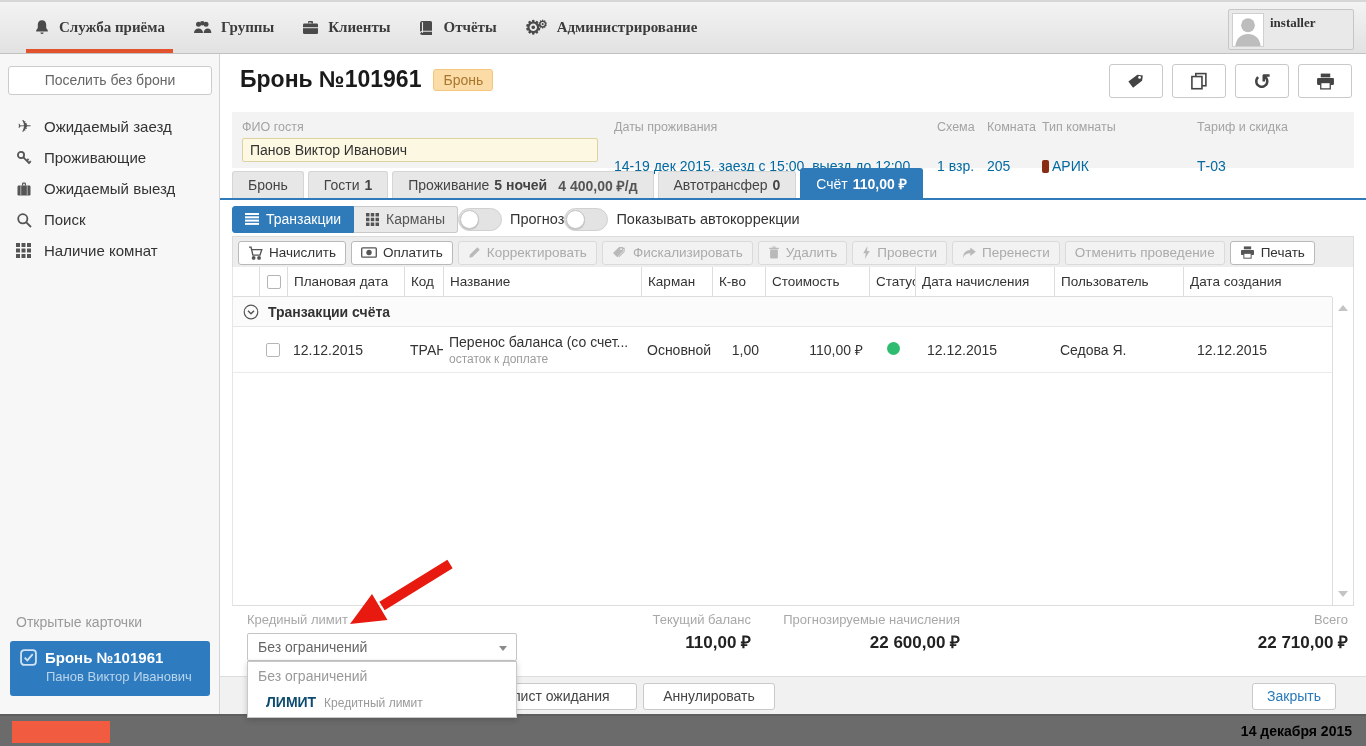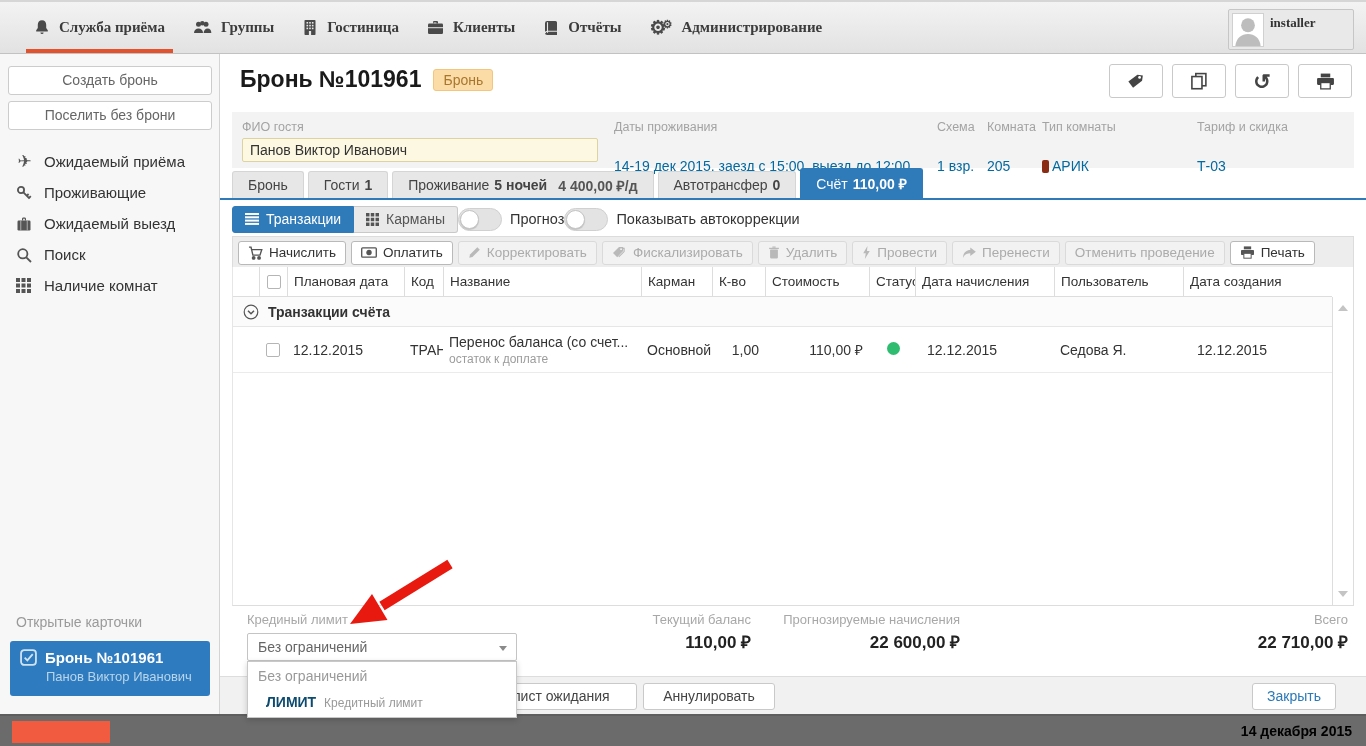--- a/index.html
+++ b/index.html
@@ -162,40 +162,20 @@
             <circle cx="13" cy="4.2" r="2.5"></circle>
             <circle cx="9.3" cy="3.2" r="2.3"></circle>
             <path d="M1 13c0-2.8 2-4.4 4.5-4.4S10 10.2 10 13z"></path>
             <path d="M10.6 13c.2-2.5 1.8-4.4 4-4.4 2.4 0 3.7 1.7 3.7 4.4z"></path>
           </svg>
         </span>
       <span>Группы</span>
     </div>
     <div class="nav-item">
       <span class="ic">
-          <svg width="16" height="17" viewBox="0 0 16 17" fill="currentColor">
-            <rect x="2.5" y="1" width="11" height="15" rx="0.8"></rect>
-            <g fill="#e8e8e8">
-              <rect x="4.5" y="3" width="1.6" height="1.6"></rect>
-              <rect x="7.2" y="3" width="1.6" height="1.6"></rect>
-              <rect x="9.9" y="3" width="1.6" height="1.6"></rect>
-              <rect x="4.5" y="5.8" width="1.6" height="1.6"></rect>
-              <rect x="7.2" y="5.8" width="1.6" height="1.6"></rect>
-              <rect x="9.9" y="5.8" width="1.6" height="1.6"></rect>
-              <rect x="4.5" y="8.6" width="1.6" height="1.6"></rect>
-              <rect x="7.2" y="8.6" width="1.6" height="1.6"></rect>
-              <rect x="9.9" y="8.6" width="1.6" height="1.6"></rect>
-              <rect x="6.9" y="12" width="2.2" height="4"></rect>
-            </g>
-          </svg>
-        </span>
-      <span>Гостиница</span>
-    </div>
-    <div class="nav-item">
-      <span class="ic">
           <svg width="17" height="15" viewBox="0 0 17 15" fill="currentColor">
             <path d="M6 3.5V2.2C6 1.5 6.5 1 7.2 1h2.6c.7 0 1.2.5 1.2 1.2v1.3h-1.6v-1h-2.8v1z"></path>
             <rect x="1" y="3.5" width="15" height="10.5" rx="1.2"></rect>
             <rect x="1" y="7.2" width="15" height="1" fill="#e8e8e8"></rect>
           </svg>
         </span>
       <span>Клиенты</span>
     </div>
     <div class="nav-item">
       <span class="ic">
@@ -214,26 +194,25 @@
     <div class="user-box">
       <span class="avatar"><svg width="30" height="33" viewBox="0 0 20 22">
             <circle cx="10" cy="7.5" r="4.6" fill="#bdbdbd"></circle>
             <path d="M1.5 22c.4-5.8 4-8.6 8.5-8.6s8.1 2.8 8.5 8.6z" fill="#bdbdbd"></path>
           </svg></span>
       <span class="user-name">installer</span>
     </div>
   </div>
 
   <div class="sidebar">
-    <button class="side-btn">Создать бронь</button>
     <button class="side-btn">Поселить без брони</button>
     <div class="side-nav">
       <div class="side-item">
         <span class="ic glyph">✈</span>
-        <span>Ожидаемый приёма</span>
+        <span>Ожидаемый заезд</span>
       </div>
       <div class="side-item">
         <span class="ic">
             <svg width="16" height="16" viewBox="0 0 16 16" fill="none" stroke="currentColor" stroke-width="1.8">
               <circle cx="5" cy="5" r="3.1"></circle>
               <path d="M7.4 7.4l6.2 6.2M10.8 10.8l1.8-1.8M13 13l1.8-1.8"></path>
             </svg>
           </span>
         <span>Проживающие</span>
       </div>

